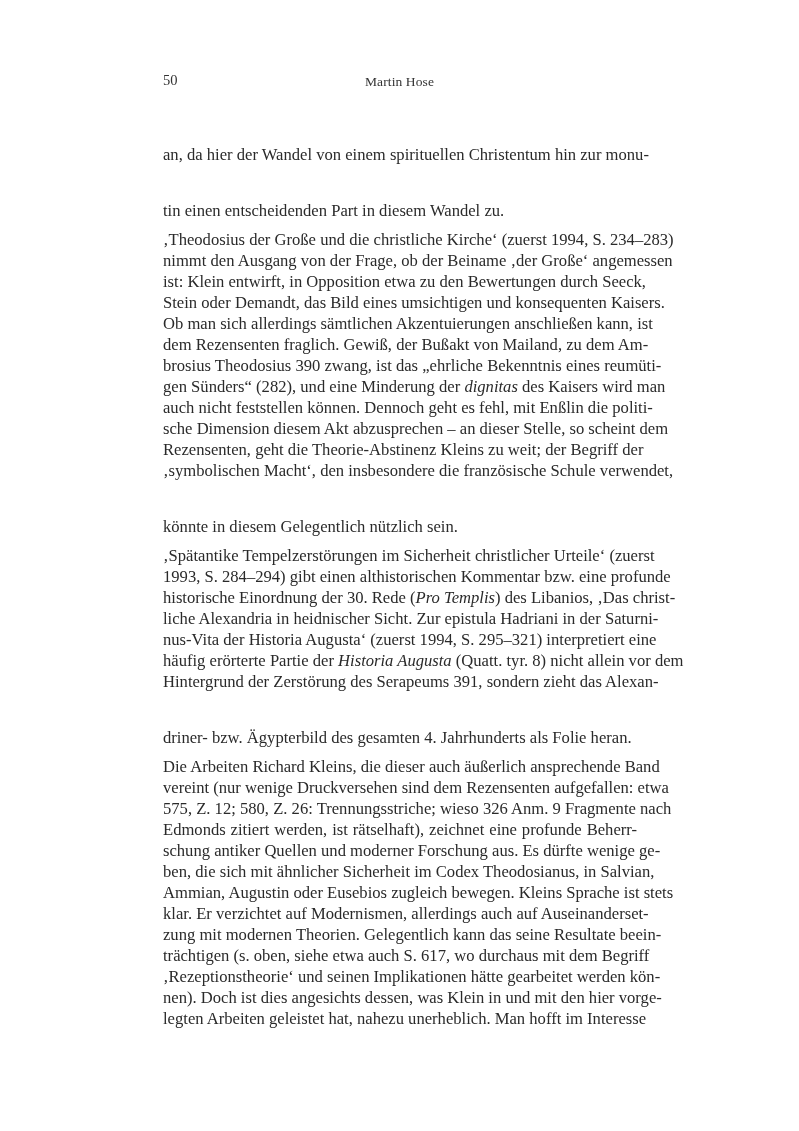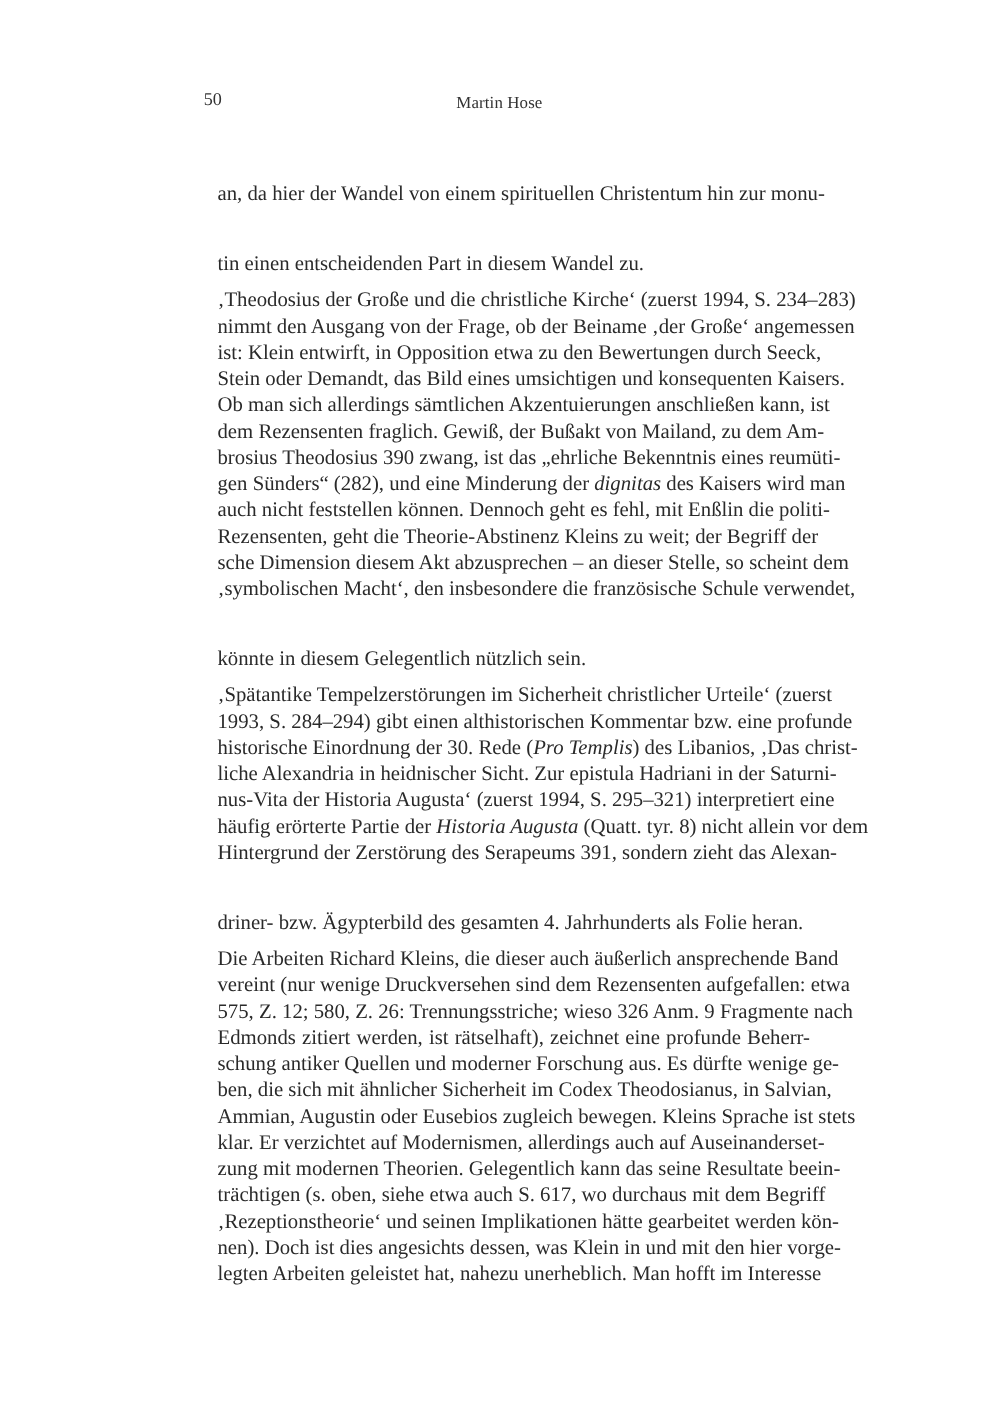--- a/index.html
+++ b/index.html
@@ -11,21 +11,21 @@
   }
   .page-number {
     position: absolute; left: 163px; top: 72px;
     font-size: 14.5px; color: #333;
   }
   .running-head {
     position: absolute; left: 0; width: 799px; top: 74px; text-align: center;
     font-size: 13.5px; color: #333; letter-spacing: 0.1px;
   }
   .body {
-    position: absolute; left: 174px; top: 144px; width: 474px;
+    position: absolute; left: 163px; top: 144px; width: 474px;
     font-size: 16.6px; line-height: 21px; text-align: justify;
     hyphens: manual;
   }
   .para { margin: 0 0 8px 0; }
   .line { display: block; text-align: justify; text-align-last: justify; white-space: nowrap; height: 21px; }
   .line.last { text-align-last: left; margin-top: 35px; }
   i { font-style: italic; }
 </style>
 </head>
 <body>
@@ -41,22 +41,22 @@
       <div class="para">
         <div class="line">‚Theodosius der Große und die christliche Kirche‘ (zuerst 1994, S. 234–283)</div>
         <div class="line">nimmt den Ausgang von der Frage, ob der Beiname ‚der Große‘ angemessen</div>
         <div class="line">ist: Klein entwirft, in Opposition etwa zu den Bewertungen durch Seeck,</div>
         <div class="line">Stein oder Demandt, das Bild eines umsichtigen und konsequenten Kaisers.</div>
         <div class="line">Ob man sich allerdings sämtlichen Akzentuierungen anschließen kann, ist</div>
         <div class="line">dem Rezensenten fraglich. Gewiß, der Bußakt von Mailand, zu dem Am-</div>
         <div class="line">brosius Theodosius 390 zwang, ist das „ehrliche Bekenntnis eines reumüti-</div>
         <div class="line">gen Sünders“ (282), und eine Minderung der <i>dignitas</i> des Kaisers wird man</div>
         <div class="line">auch nicht feststellen können. Dennoch geht es fehl, mit Enßlin die politi-</div>
+        <div class="line">sche Dimension diesem Akt abzusprechen – an dieser Stelle, so scheint dem</div>
         <div class="line">Rezensenten, geht die Theorie-Abstinenz Kleins zu weit; der Begriff der</div>
-        <div class="line">sche Dimension diesem Akt abzusprechen – an dieser Stelle, so scheint dem</div>
         <div class="line">‚symbolischen Macht‘, den insbesondere die französische Schule verwendet,</div>
         <div class="line last">könnte in diesem Gelegentlich nützlich sein.</div>
       </div>
       <div class="para">
         <div class="line">‚Spätantike Tempelzerstörungen im Sicherheit christlicher Urteile‘ (zuerst</div>
         <div class="line">1993, S. 284–294) gibt einen althistorischen Kommentar bzw. eine profunde</div>
         <div class="line">historische Einordnung der 30. Rede (<i>Pro Templis</i>) des Libanios, ‚Das christ-</div>
         <div class="line">liche Alexandria in heidnischer Sicht. Zur epistula Hadriani in der Saturni-</div>
         <div class="line">nus-Vita der Historia Augusta‘ (zuerst 1994, S. 295–321) interpretiert eine</div>
         <div class="line">häufig erörterte Partie der <i>Historia Augusta</i> (Quatt. tyr. 8) nicht allein vor dem</div>

